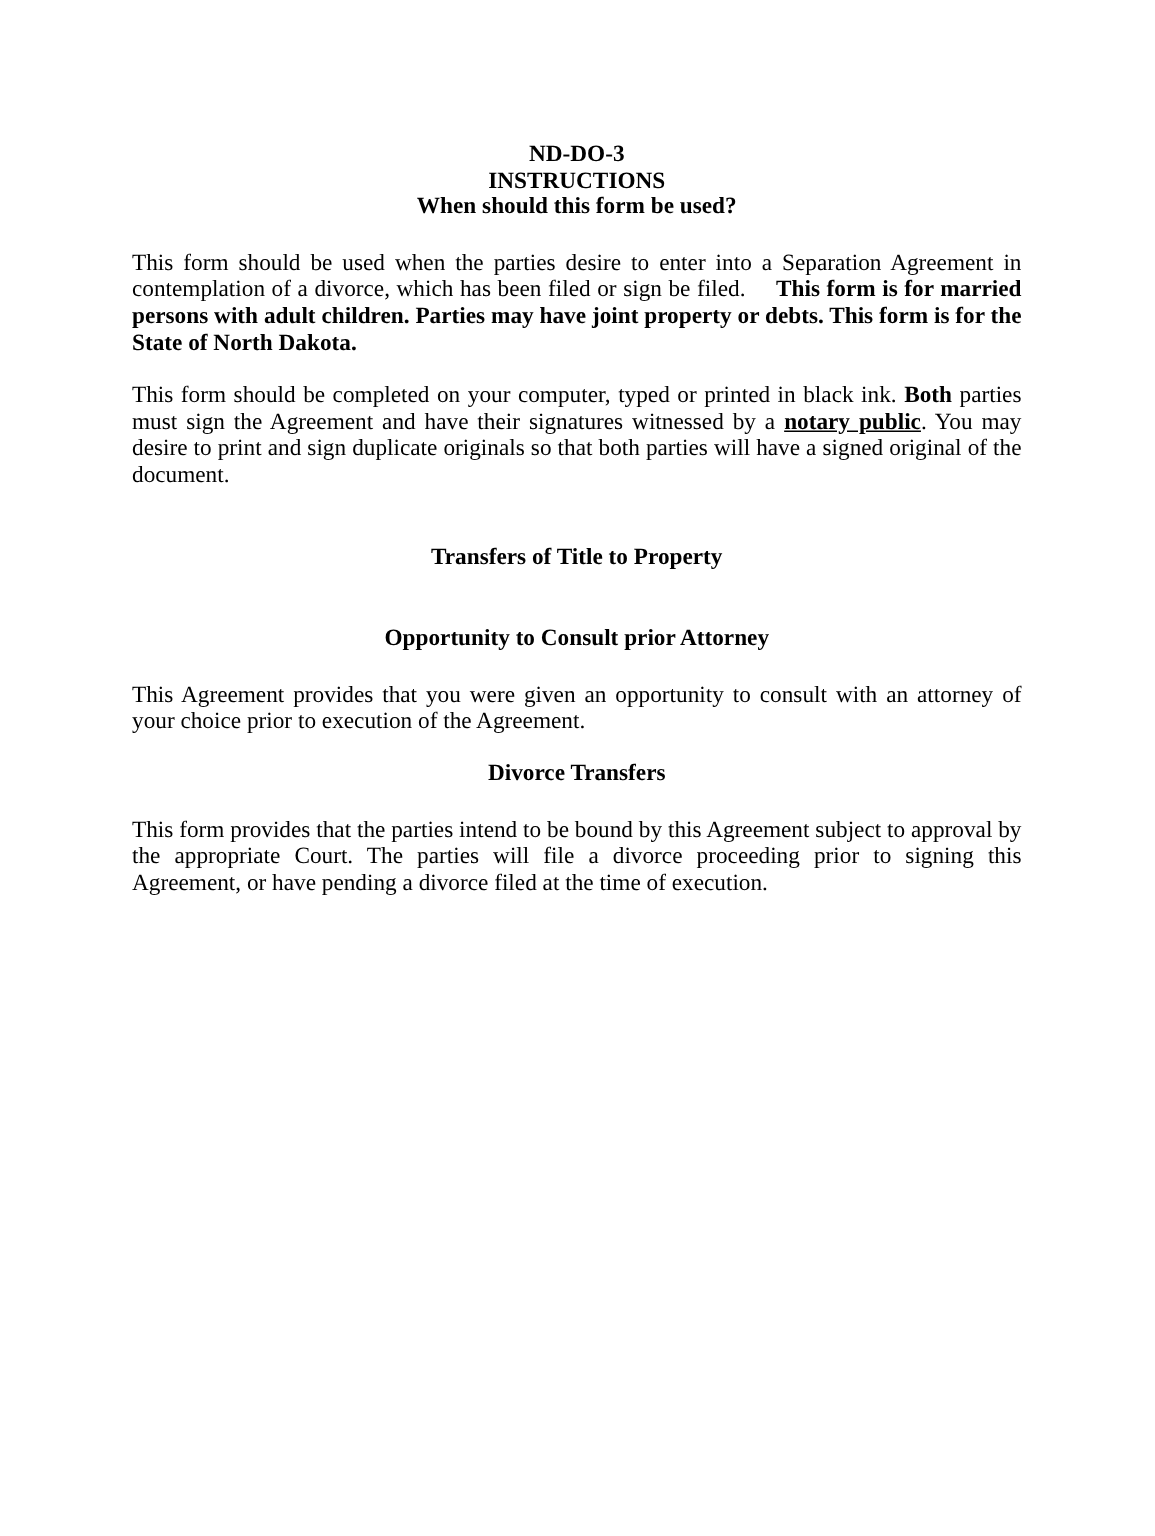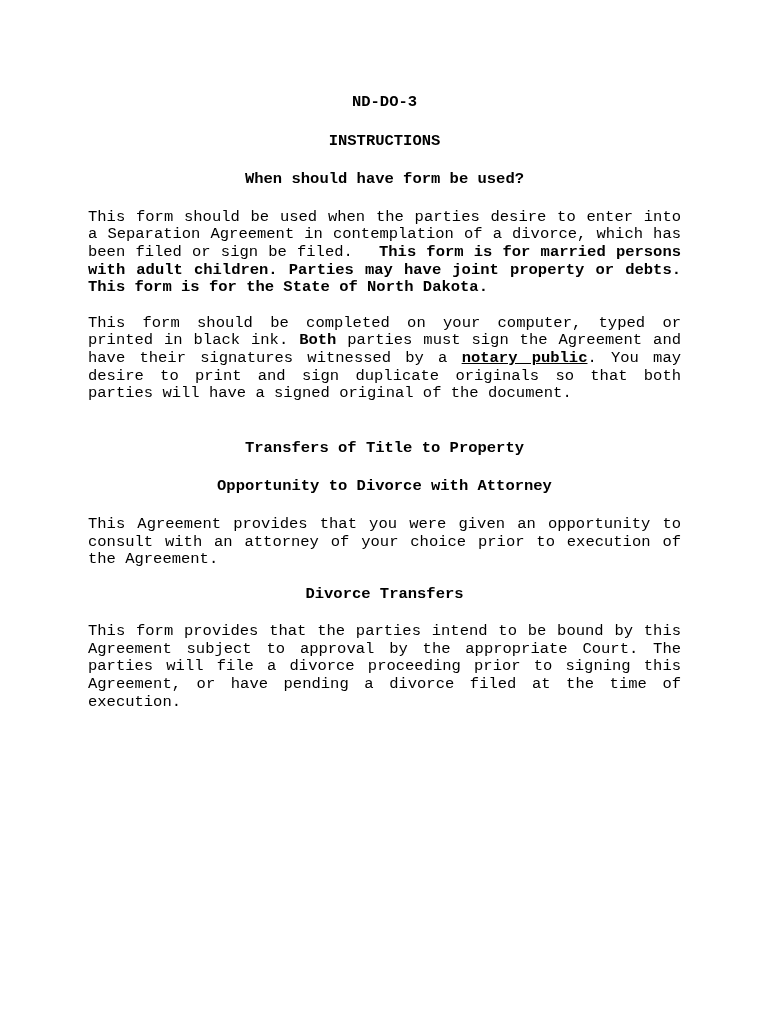--- a/index.html
+++ b/index.html
@@ -6,69 +6,69 @@
     margin: 0;
     padding: 0;
     background: #ffffff;
   }
   .page {
     position: relative;
     width: 770px;
     height: 1024px;
     background: #ffffff;
     overflow: hidden;
-    font-family: Liberation Mono, monospace;
+    font-family: Liberation Serif, serif;
     color: #000000;
   }
   .content {
     position: absolute;
     left: 88px;
     top: 0;
     width: 593px;
     padding-top: 94px;
     font-size: 15.5px;
     line-height: 17.6px;
   }
   .h {
     font-weight: bold;
     text-align: center;
     margin: 0;
     font-size: 15.5px;
     line-height: 17.6px;
   }
-  .h + .h { margin-top: 21px; }
+  .h + .h { }
   .para {
     margin: 0;
     margin-top: 18px;
     text-align: justify;
   }
   .gap-lg { margin-top: 37px; }
   .gap-md { margin-top: 17px; }
   .after-heading { margin-top: 20px; }
 </style>
 </head>
 <body>
 
 <div class="page">
   <div class="content">
 
     <h1 class="h">ND-DO-3</h1>
 
     <h2 class="h">INSTRUCTIONS</h2>
 
-    <h3 class="h">When should have form be used?</h3>
+    <h3 class="h">When should this form be used?</h3>
 
     <p class="para after-heading"><span>This form should be used when the parties desire to enter into a Separation Agreement in contemplation of a divorce, which has been filed or sign be filed.  </span><span style="font-weight: bold; margin-left: 16px;">This form is for married persons with adult children. Parties may have joint property or debts.  This form is for the State of North Dakota.</span></p>
 
     <p class="para"><span>This form should be completed on your computer, typed or printed in black ink.  </span><span style="font-weight: bold;">Both</span><span> parties must sign the Agreement and have their signatures witnessed by a </span><span style="font-weight: bold; text-decoration: underline;">notary public</span><span>.  You may desire to print and sign duplicate originals so that both parties will have a signed original of the document.</span></p>
 
     <h3 class="h gap-lg">Transfers of Title to Property</h3>
 
 
-    <h3 class="h gap-lg">Opportunity to Divorce with Attorney</h3>
+    <h3 class="h gap-lg">Opportunity to Consult prior Attorney</h3>
 
     <p class="para after-heading"><span>This Agreement provides that you were given an opportunity to consult with an attorney of your choice prior to execution of the Agreement.</span></p>
 
     <h3 class="h gap-md">Divorce Transfers</h3>
 
     <p class="para after-heading"><span>This form provides that the parties intend to be bound by this Agreement subject to approval by the appropriate Court.  The parties will file a divorce proceeding prior to signing this Agreement, or have pending a divorce filed at the time of execution.</span></p>
 
   </div>
 </div>
 

